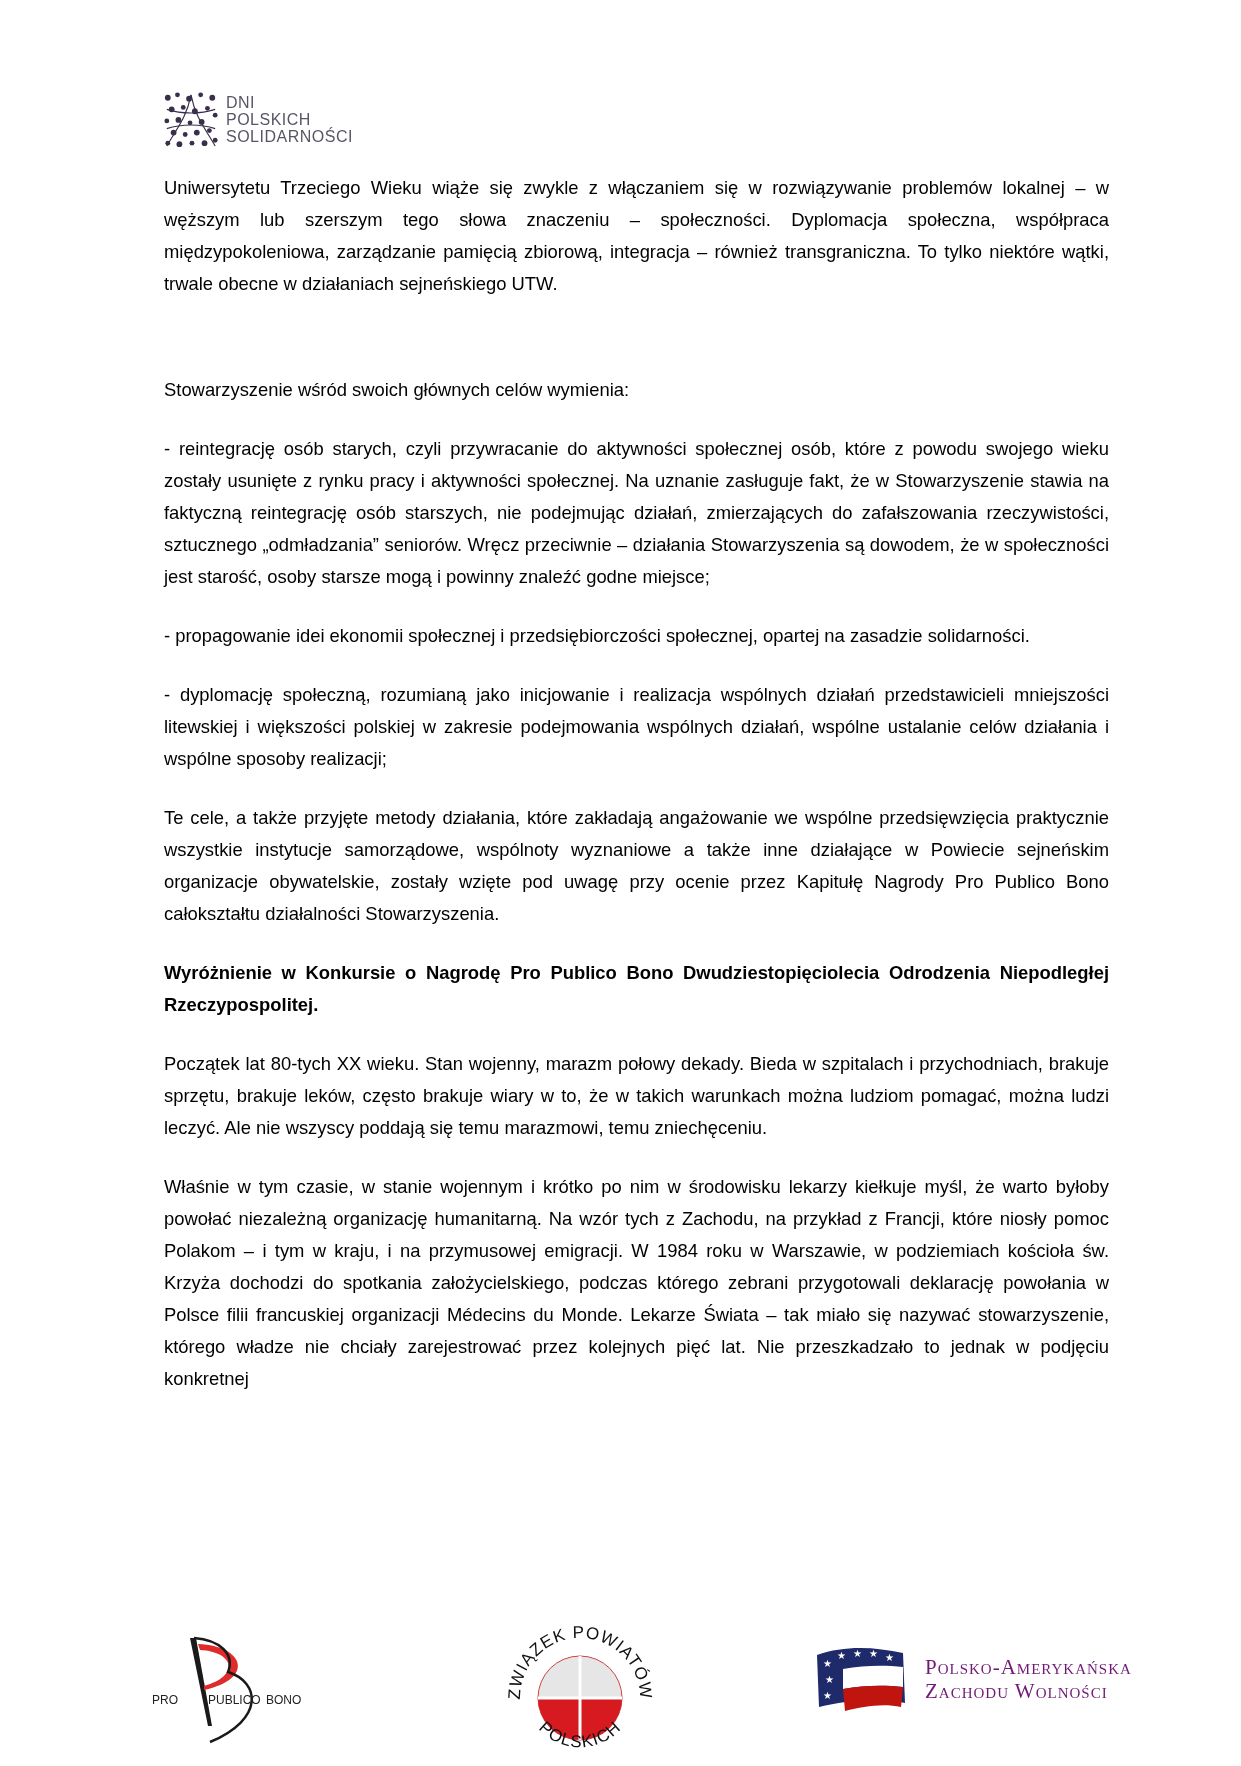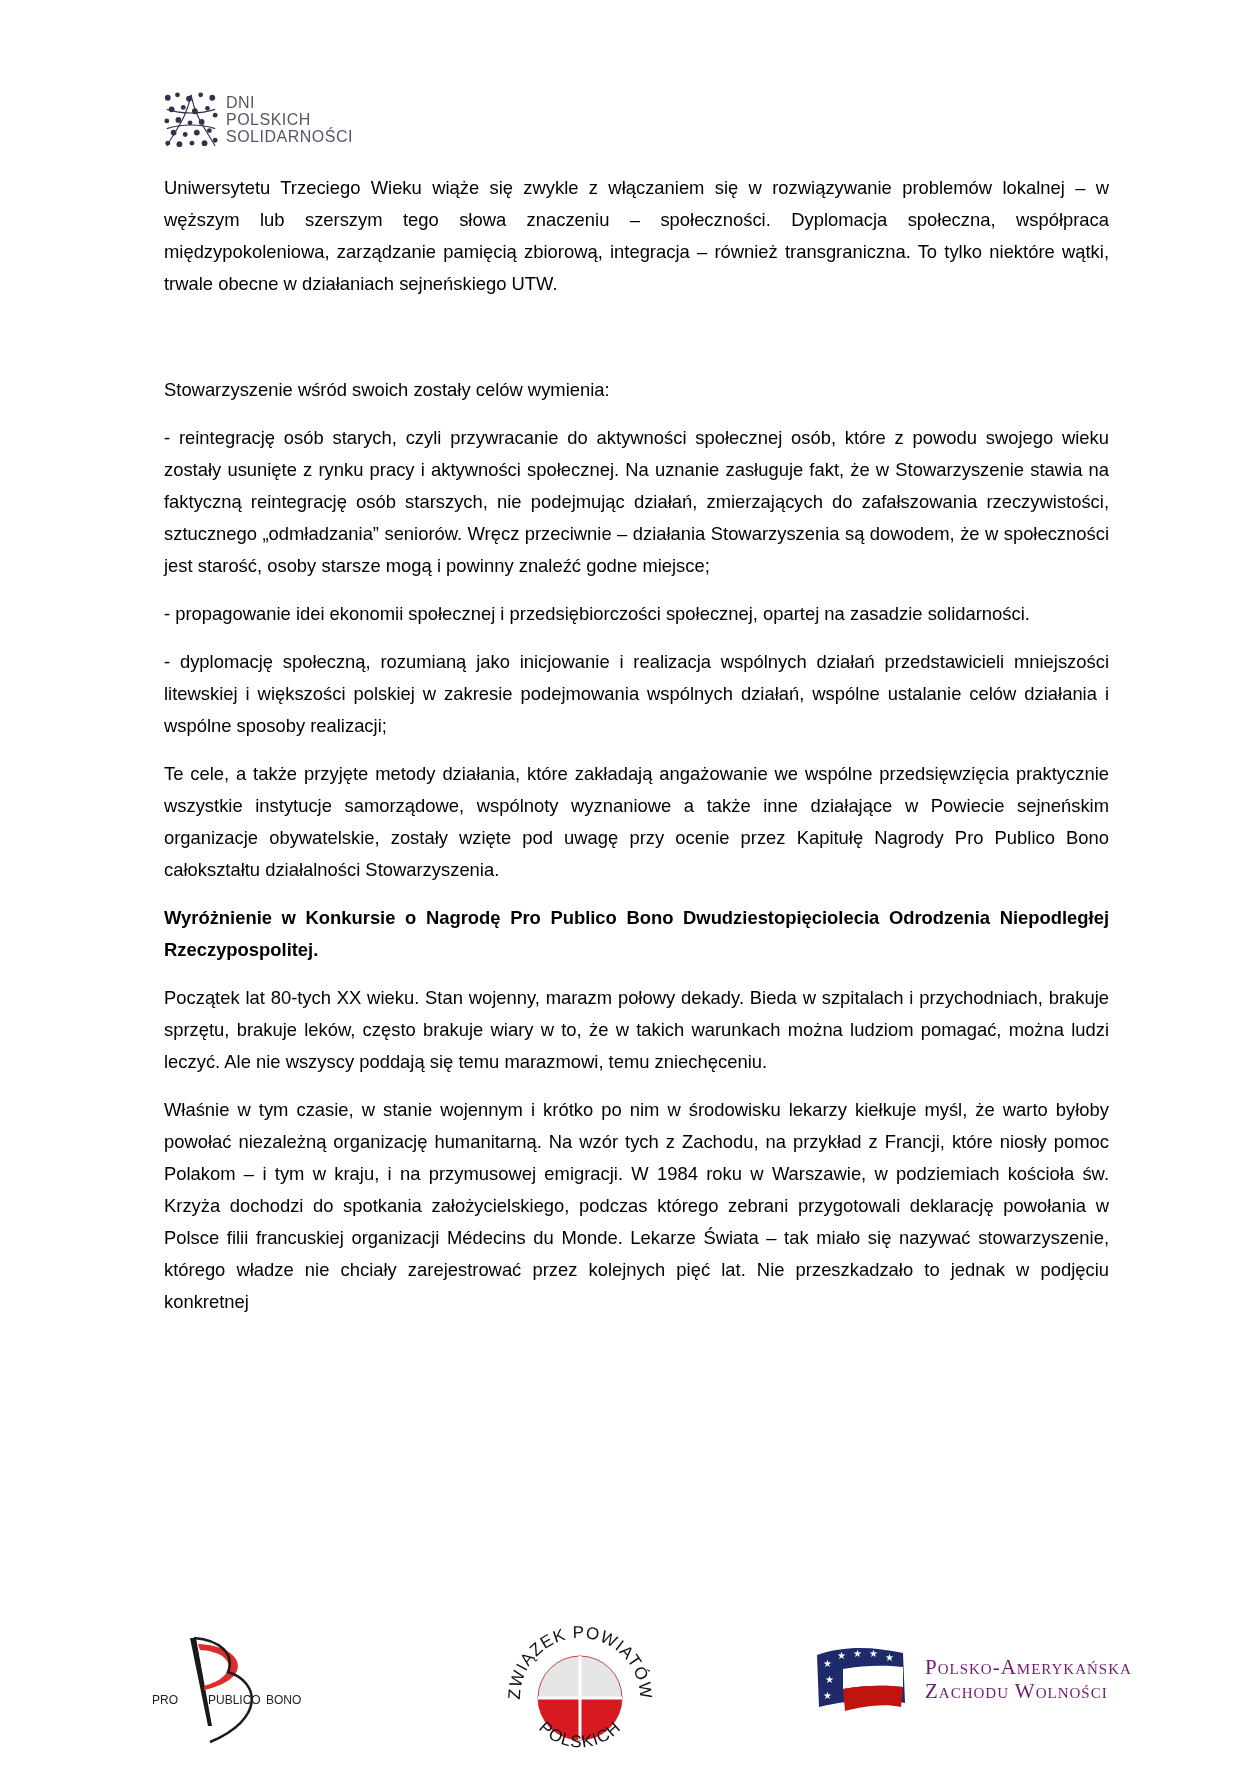--- a/index.html
+++ b/index.html
@@ -4,21 +4,21 @@
   <style>
     html, body { margin: 0; padding: 0; background: #ffffff; }
     body { width: 1241px; height: 1766px; position: relative; overflow: hidden;
            font-family: "Liberation Sans", sans-serif; color: #000; }
     .header-logo { position: absolute; left: 162px; top: 86px; height: 66px; display: flex; align-items: center; }
     .logo-mark { width: 58px; height: 58px; margin-right: 6px; }
     .logo-text { font-family: "Liberation Sans", sans-serif; color: #5a5566; font-size: 16px; line-height: 17px; letter-spacing: 0.5px; font-weight: 300; }
     .content { position: absolute; left: 164px; top: 172px; width: 945px;
                font-family: "Liberation Sans", sans-serif; font-size: 18.4px; line-height: 32px; }
     .content p { margin: 0; text-align: justify; }
-    .content p.gap-sm { margin-top: 16px; }
+    .content p.gap-sm { margin-top: 27px; }
     .heading-bold { font-weight: bold; }
     .italic-bold { font-weight: bold; }
     .footer { position: absolute; top: 1620px; left: 0; width: 1241px; height: 120px; }
     .ppb { position: absolute; left: 150px; top: 14px; width: 170px; height: 110px; }
     .zpp { position: absolute; left: 500px; top: 0; width: 160px; height: 140px; }
     .pafw { position: absolute; left: 815px; top: 25px; width: 300px; height: 70px; }
     .pafw-text { position: absolute; left: 110px; top: 10px; font-family: "Liberation Serif", serif; color: #701a75; font-size: 21px; line-height: 24px; font-variant: small-caps; letter-spacing: 1px; white-space: nowrap; }
   </style>
 </head>
 <body>
@@ -60,21 +60,21 @@
   </svg>
   <div class="logo-text">
     <div>DNI</div>
     <div>POLSKICH</div>
     <div>SOLIDARNOŚCI</div>
   </div>
 </div>
 
 <div class="content">
   <p>Uniwersytetu Trzeciego Wieku wiąże się zwykle z włączaniem się w rozwiązywanie problemów lokalnej – w węższym lub szerszym tego słowa znaczeniu – społeczności. Dyplomacja społeczna, współpraca międzypokoleniowa, zarządzanie pamięcią zbiorową, integracja – również transgraniczna. To tylko niektóre wątki, trwale obecne w działaniach sejneńskiego UTW.</p>
-  <p style="margin-top:74px;">Stowarzyszenie wśród swoich zostały celów wymienia:</p>
+  <p style="margin-top:74px;">Stowarzyszenie wśród swoich głównych celów wymienia:</p>
   <p class="gap-sm">- reintegrację osób starych, czyli przywracanie do aktywności społecznej osób, które z powodu swojego wieku zostały usunięte z rynku pracy i aktywności społecznej. Na uznanie zasługuje fakt, że w Stowarzyszenie stawia na faktyczną reintegrację osób starszych, nie podejmując działań, zmierzających do zafałszowania rzeczywistości, sztucznego „odmładzania” seniorów. Wręcz przeciwnie – działania Stowarzyszenia są dowodem, że w społeczności jest starość, osoby starsze mogą i powinny znaleźć godne miejsce;</p>
   <p class="gap-sm">- propagowanie idei ekonomii społecznej i przedsiębiorczości społecznej, opartej na zasadzie solidarności.</p>
   <p class="gap-sm">- dyplomację społeczną, rozumianą jako inicjowanie i realizacja wspólnych działań przedstawicieli mniejszości litewskiej i większości polskiej w zakresie podejmowania wspólnych działań, wspólne ustalanie celów działania i wspólne sposoby realizacji;</p>
   <p class="gap-sm">Te cele, a także przyjęte metody działania, które zakładają angażowanie we wspólne przedsięwzięcia praktycznie wszystkie instytucje samorządowe, wspólnoty wyznaniowe a także inne działające w Powiecie sejneńskim organizacje obywatelskie, zostały wzięte pod uwagę przy ocenie przez Kapitułę Nagrody Pro Publico Bono całokształtu działalności Stowarzyszenia.</p>
   <p class="italic-bold gap-sm">Wyróżnienie w Konkursie o Nagrodę Pro Publico Bono Dwudziestopięciolecia Odrodzenia Niepodległej Rzeczypospolitej.</p>
   <p class="gap-sm">Początek lat 80-tych XX wieku. Stan wojenny, marazm połowy dekady. Bieda w szpitalach i przychodniach, brakuje sprzętu, brakuje leków, często brakuje wiary w to, że w takich warunkach można ludziom pomagać, można ludzi leczyć. Ale nie wszyscy poddają się temu marazmowi, temu zniechęceniu.</p>
   <p class="gap-sm">Właśnie w tym czasie, w stanie wojennym i krótko po nim w środowisku lekarzy kiełkuje myśl, że warto byłoby powołać niezależną organizację humanitarną. Na wzór tych z Zachodu, na przykład z Francji, które niosły pomoc Polakom – i tym w kraju, i na przymusowej emigracji. W 1984 roku w Warszawie, w podziemiach kościoła św. Krzyża dochodzi do spotkania założycielskiego, podczas którego zebrani przygotowali deklarację powołania w Polsce filii francuskiej organizacji Médecins du Monde. Lekarze Świata – tak miało się nazywać stowarzyszenie, którego władze nie chciały zarejestrować przez kolejnych pięć lat. Nie przeszkadzało to jednak w podjęciu konkretnej</p>
 </div>
 
 <div class="footer">

